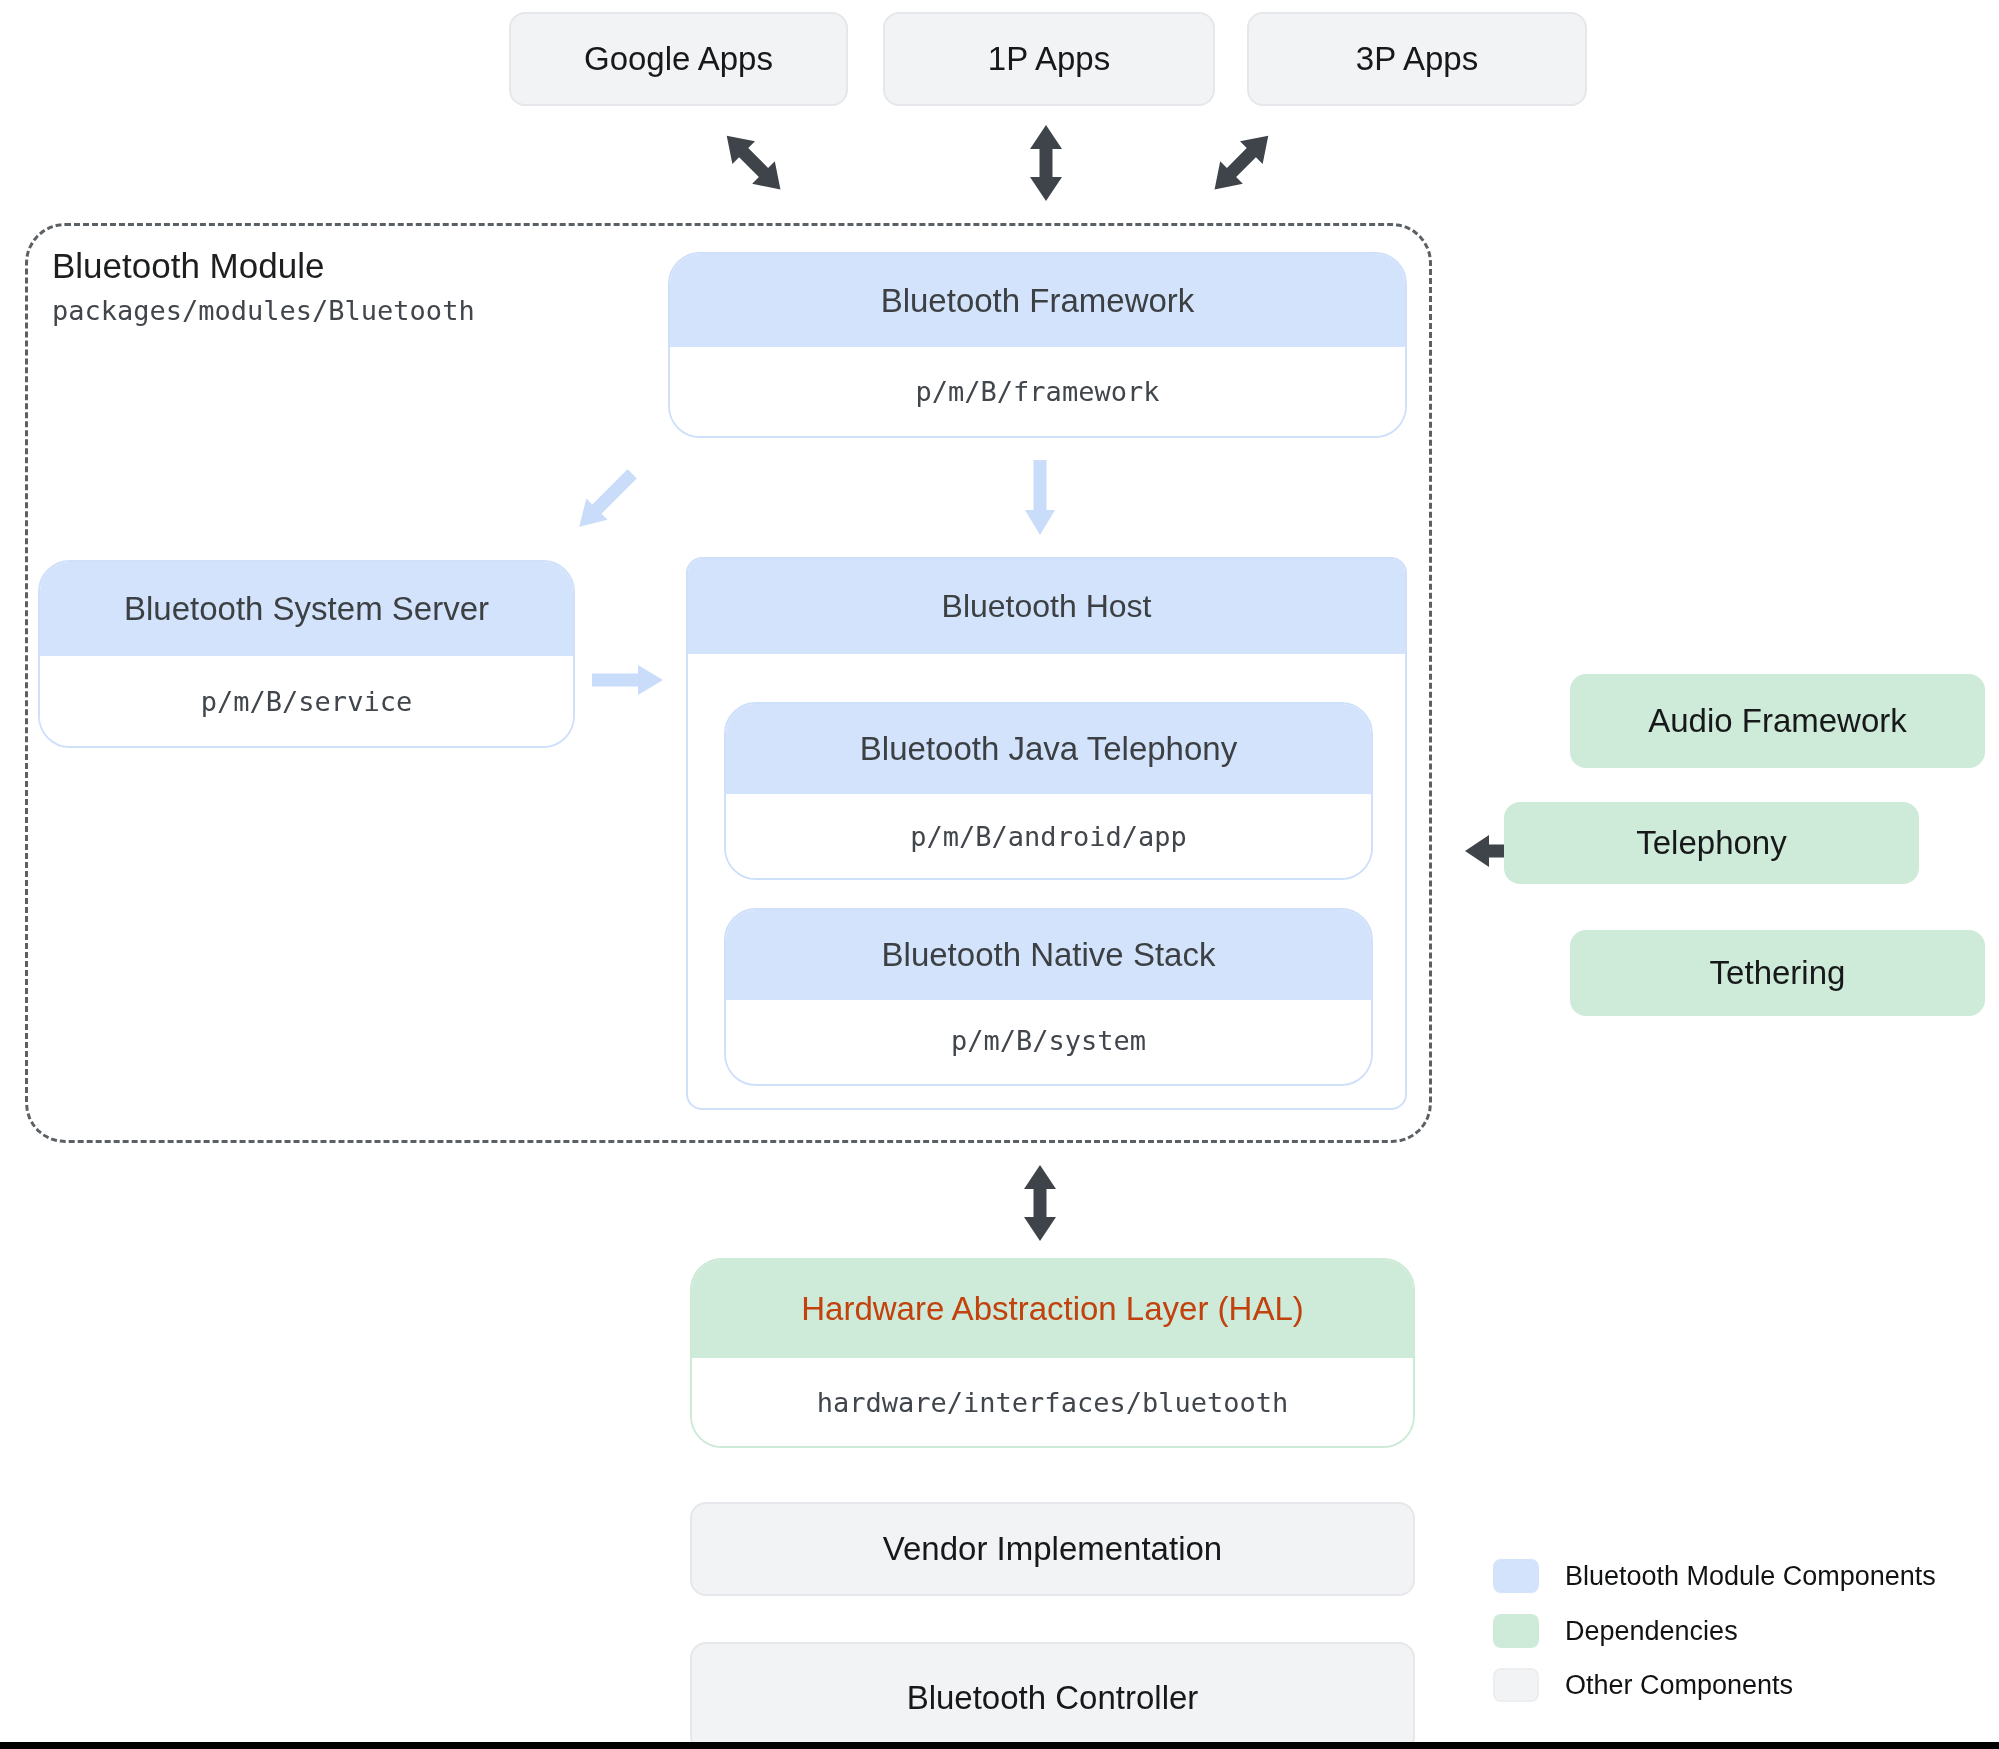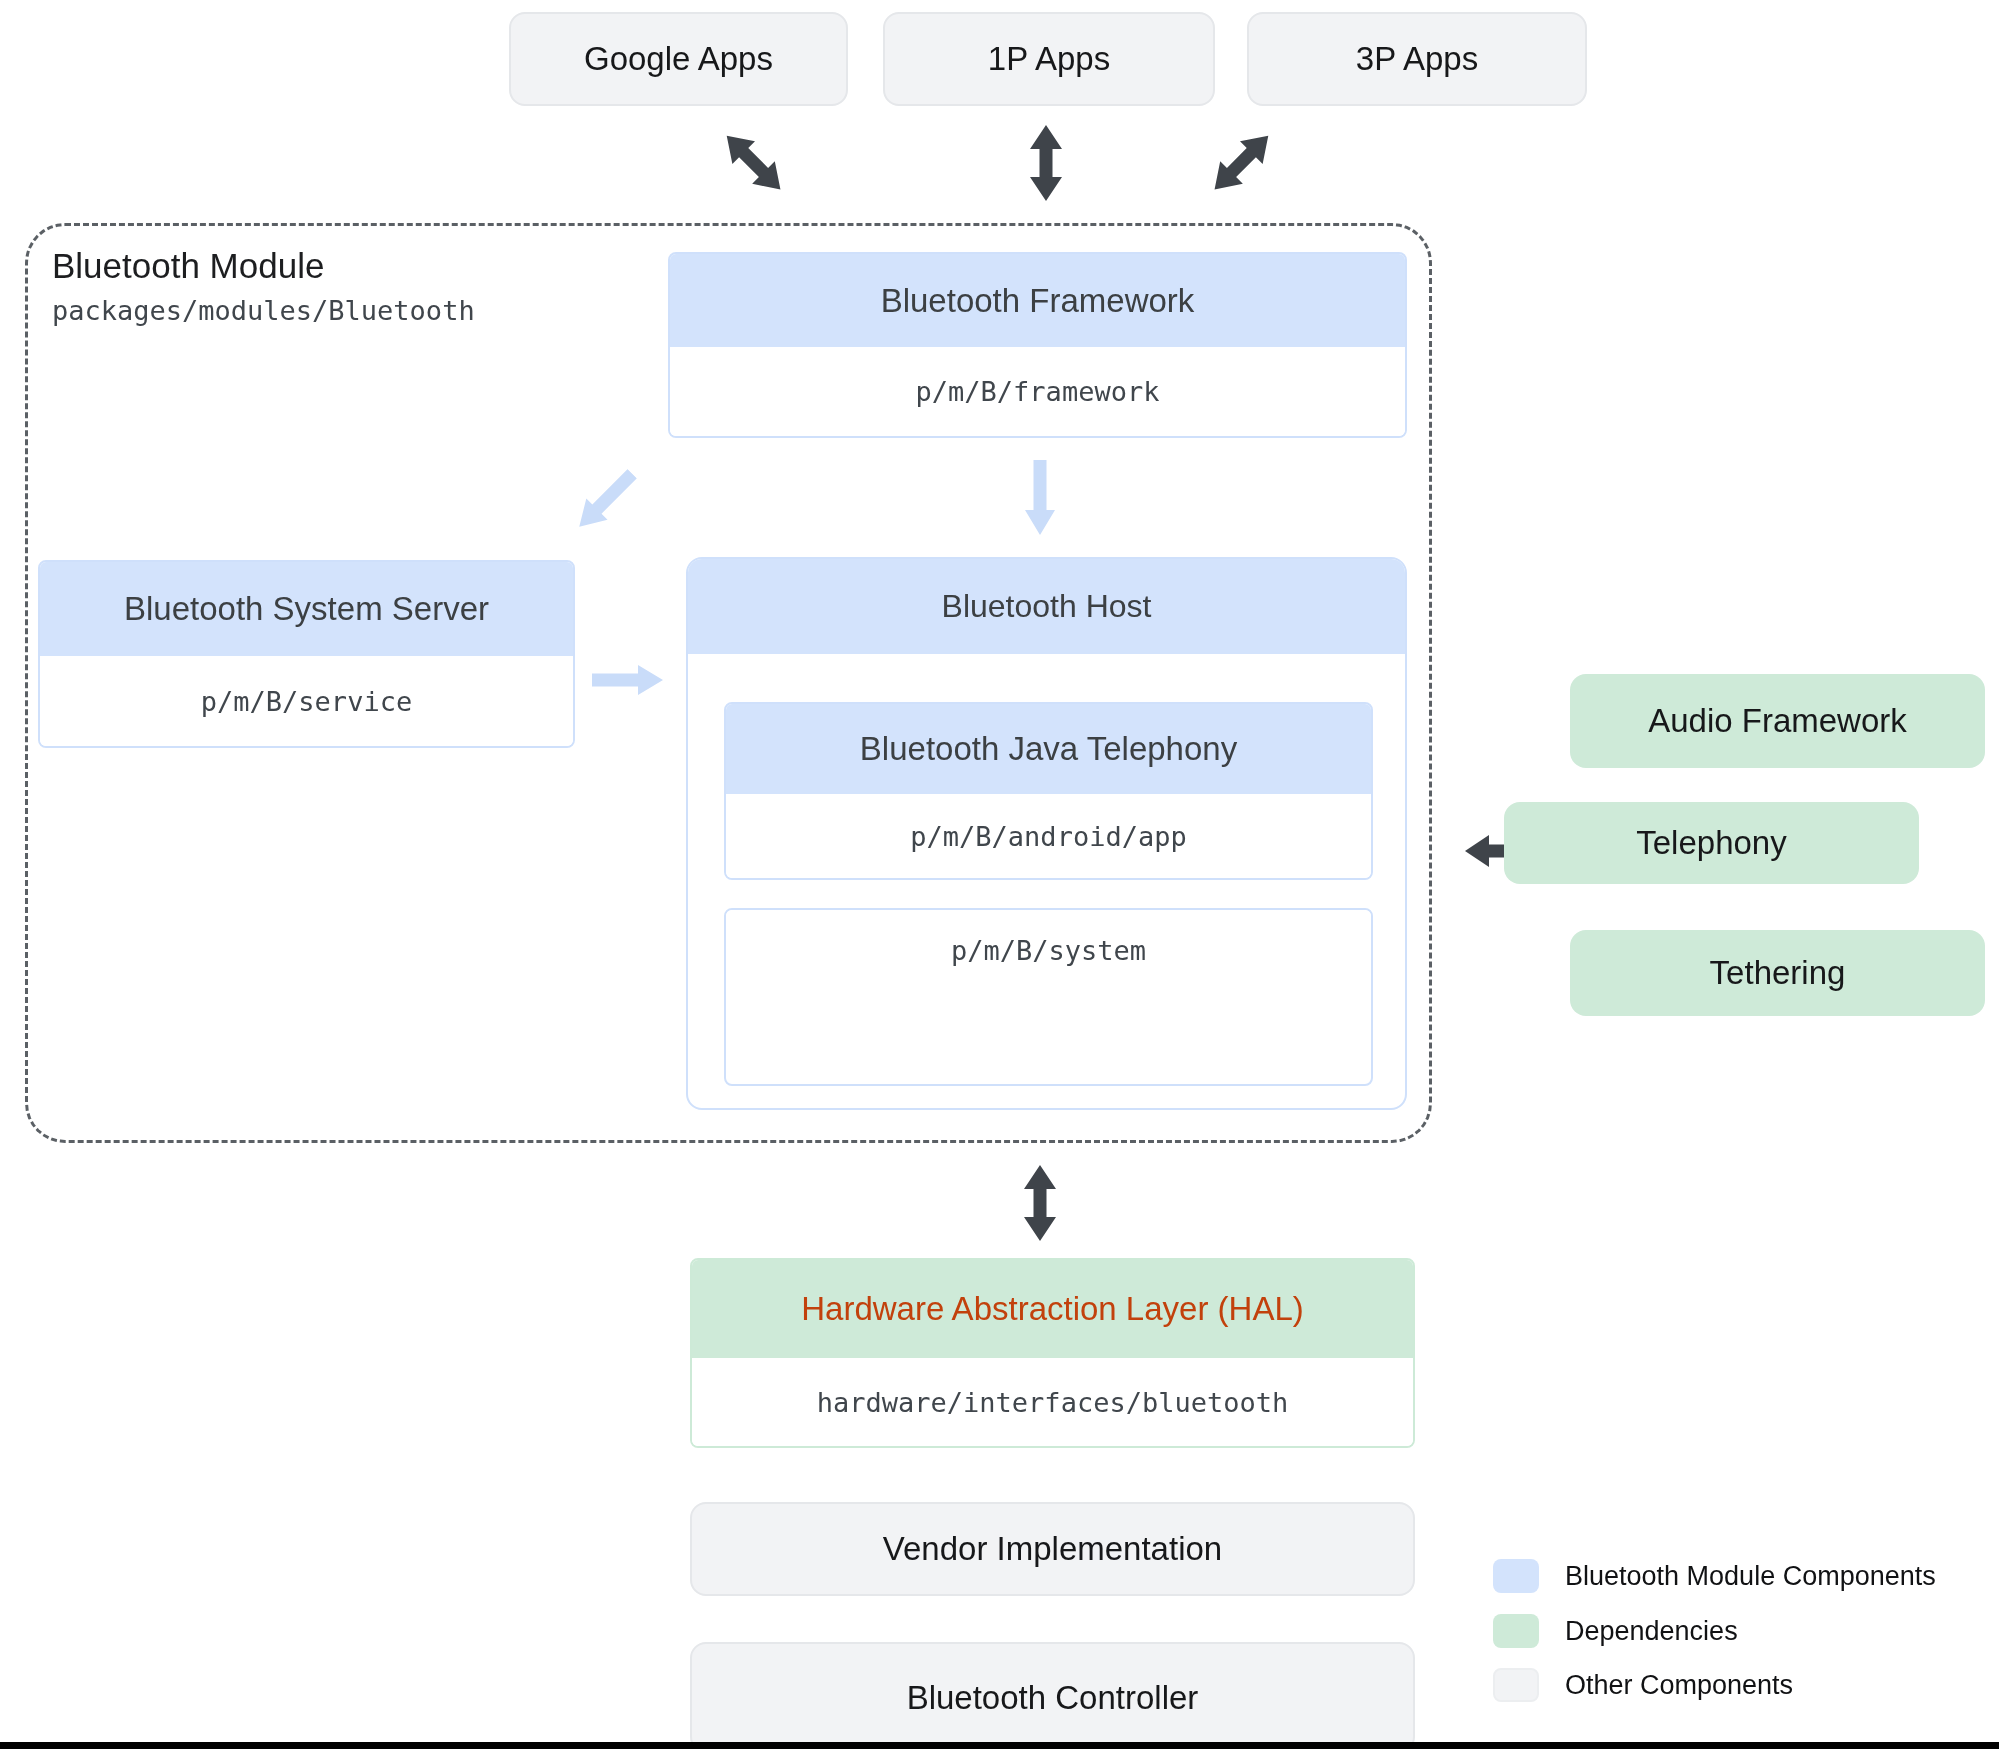--- a/index.html
+++ b/index.html
@@ -16,21 +16,21 @@
     display:flex;align-items:center;justify-content:center;
     border-radius:16px;
     font-size:33px;color:#17181a;
     box-sizing:border-box;
   }
   .graybox{background:#f2f3f5;border:2px solid #e5e7ea;}
   .greenbox{background:#ceead8;border:none;}
   
   .cardbox{
     position:absolute;
-    border-radius:8px;
+    border-radius:32px;
     box-sizing:border-box;
     overflow:hidden;
     background:#ffffff;
   }
   .cardbox.blue{border:2px solid #cfe0fb;}
   .cardbox.green{border:2px solid #cdead7;}
   .card-header{
     display:flex;align-items:center;justify-content:center;
     font-size:33px;color:#3c4043;
     box-sizing:border-box;
@@ -135,20 +135,21 @@
 
   <div class="hostbox" style="left:686px;top:557px;width:721px;height:553px">
     <div class="host-header">Bluetooth Host</div>
 
     <div class="cardbox blue" style="left:36px;top:143px;width:649px;height:178px">
       <div class="card-header blue-h" style="height:90px">Bluetooth Java Telephony</div>
       <div class="card-body mono" style="height:84px">p/m/B/android/app</div>
     </div>
 
     <div class="cardbox blue" style="left:36px;top:349px;width:649px;height:178px">
+      <div class="card-header blue-h" style="height:90px">Bluetooth Native Stack</div>
       <div class="card-body mono" style="height:80px">p/m/B/system</div>
     </div>
   </div>
 
   <span class="arrow" style="left:1483px;top:810px;transform:rotate(90deg)">
     <svg width="36" height="78" viewBox="0 0 36 78">
         <path d="M18 1 L34 25 H24.5 V53 H34 L18 77 L2 53 H11.5 V25 H2 Z" fill="#3f444a"></path>
       </svg>
   </span>
 

